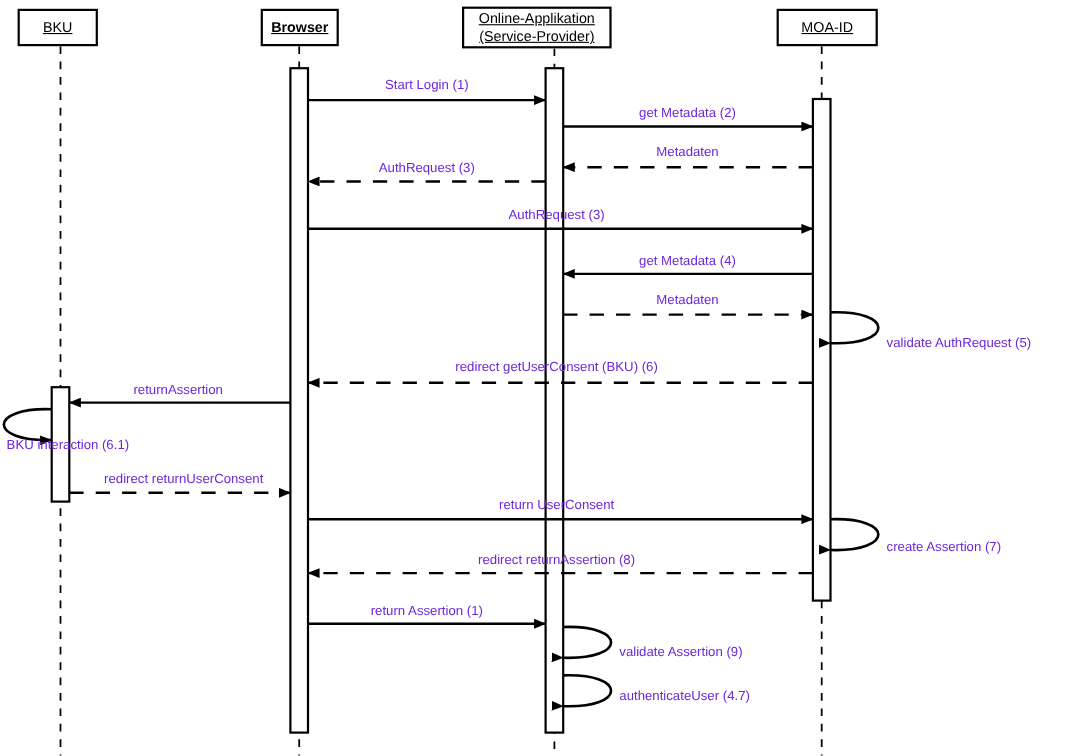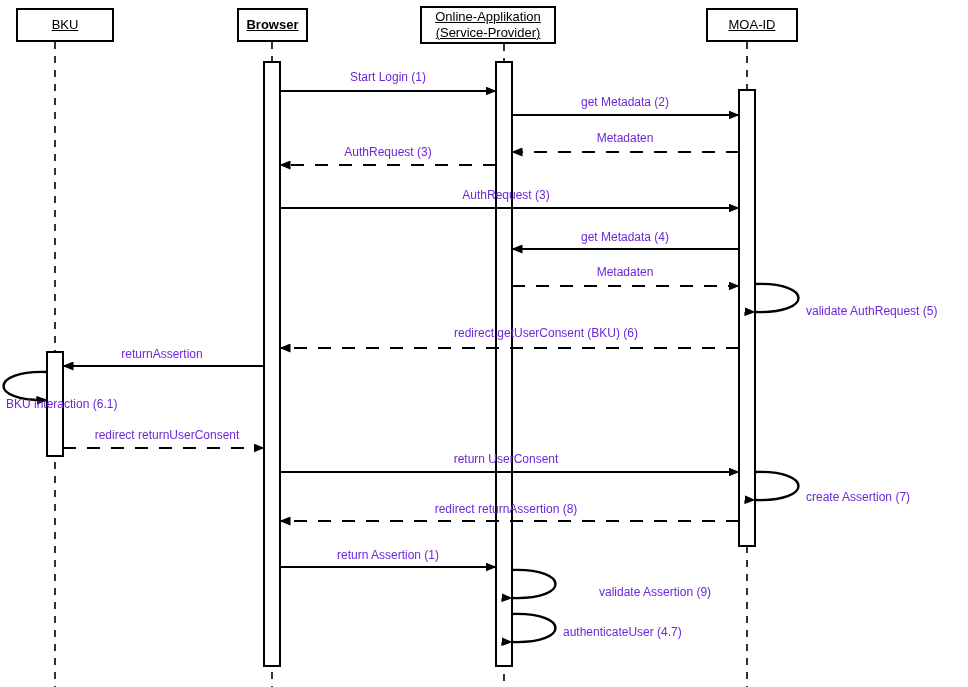--- a/index.html
+++ b/index.html
@@ -77,46 +77,46 @@
     <g id="self-arrows">
         <path d="M755,284 C813,282 813,314 755,312" fill="none" stroke="#000000" stroke-width="2.4" marker-end="url(#arrowhead-rev)"></path>
         <path d="M47,372 C-11,370 -11,402 47,400" fill="none" stroke="#000000" stroke-width="2.4" marker-end="url(#arrowhead)"></path>
         <path d="M755,472 C813,470 813,502 755,500" fill="none" stroke="#000000" stroke-width="2.4" marker-end="url(#arrowhead-rev)"></path>
         <path d="M512,570 C570,568 570,600 512,598" fill="none" stroke="#000000" stroke-width="2.4" marker-end="url(#arrowhead-rev)"></path>
         <path d="M512,614 C570,612 570,644 512,642" fill="none" stroke="#000000" stroke-width="2.4" marker-end="url(#arrowhead-rev)"></path>
       </g>
   </svg>
 
   <div id="heads">
-      <div class="lifeline-head" style="left: 16px; top: 8px; width: 98px; height: 34px; justify-content: center;">
+      <div class="lifeline-head" style="left: 16px; top: 8px; width: 73px; height: 34px; justify-content: center;">
         <span>BKU</span>
       </div>
       <div class="lifeline-head" style="left: 237px; top: 8px; width: 71px; height: 34px; font-weight: bold;">
         <span>Browser</span>
       </div>
       <div class="lifeline-head" style="left: 420px; top: 6px; width: 136px; height: 38px;">
         <span>Online-Applikation (Service-Provider)</span>
       </div>
       <div class="lifeline-head" style="left: 706px; top: 8px; width: 92px; height: 34px;">
         <span>MOA-ID</span>
       </div>
     </div>
   <div id="labels">
       <div class="msg-label center" style="left: 388px; top: 70px;">Start Login (1)</div>
       <div class="msg-label center" style="left: 625px; top: 95px;">get Metadata (2)</div>
       <div class="msg-label center" style="left: 625px; top: 131px;">Metadaten</div>
       <div class="msg-label center" style="left: 388px; top: 145px;">AuthRequest (3)</div>
       <div class="msg-label center" style="left: 506px; top: 188px;">AuthRequest (3)</div>
       <div class="msg-label center" style="left: 625px; top: 230px;">get Metadata (4)</div>
       <div class="msg-label center" style="left: 625px; top: 265px;">Metadaten</div>
-      <div class="msg-label center" style="left: 506px; top: 326px; margin-left: 40px;">redirect getUserConsent (BKU) (6)</div>
+      <div class="msg-label center" style="left: 506px; top: 326px;">redirect getUserConsent (BKU) (6)</div>
       <div class="msg-label center" style="left: 162px; top: 347px;">returnAssertion</div>
       <div class="msg-label center" style="left: 167px; top: 428px;">redirect returnUserConsent</div>
       <div class="msg-label center" style="left: 506px; top: 452px;">return UserConsent</div>
       <div class="msg-label center" style="left: 506px; top: 502px;">redirect returnAssertion (8)</div>
       <div class="msg-label center" style="left: 388px; top: 548px;">return Assertion (1)</div>
       <div class="msg-label" style="left: 806px; top: 304px;">validate AuthRequest (5)</div>
       <div class="msg-label" style="left: 6px; top: 397px;">BKU interaction (6.1)</div>
       <div class="msg-label" style="left: 806px; top: 490px;">create Assertion (7)</div>
-      <div class="msg-label" style="left: 563px; top: 585px; margin-left: 36px;">validate Assertion (9)</div>
+      <div class="msg-label" style="left: 563px; top: 585px;">validate Assertion (9)</div>
       <div class="msg-label" style="left: 563px; top: 625px;">authenticateUser (4.7)</div>
     </div>
 </div>
 
 </body></html>

